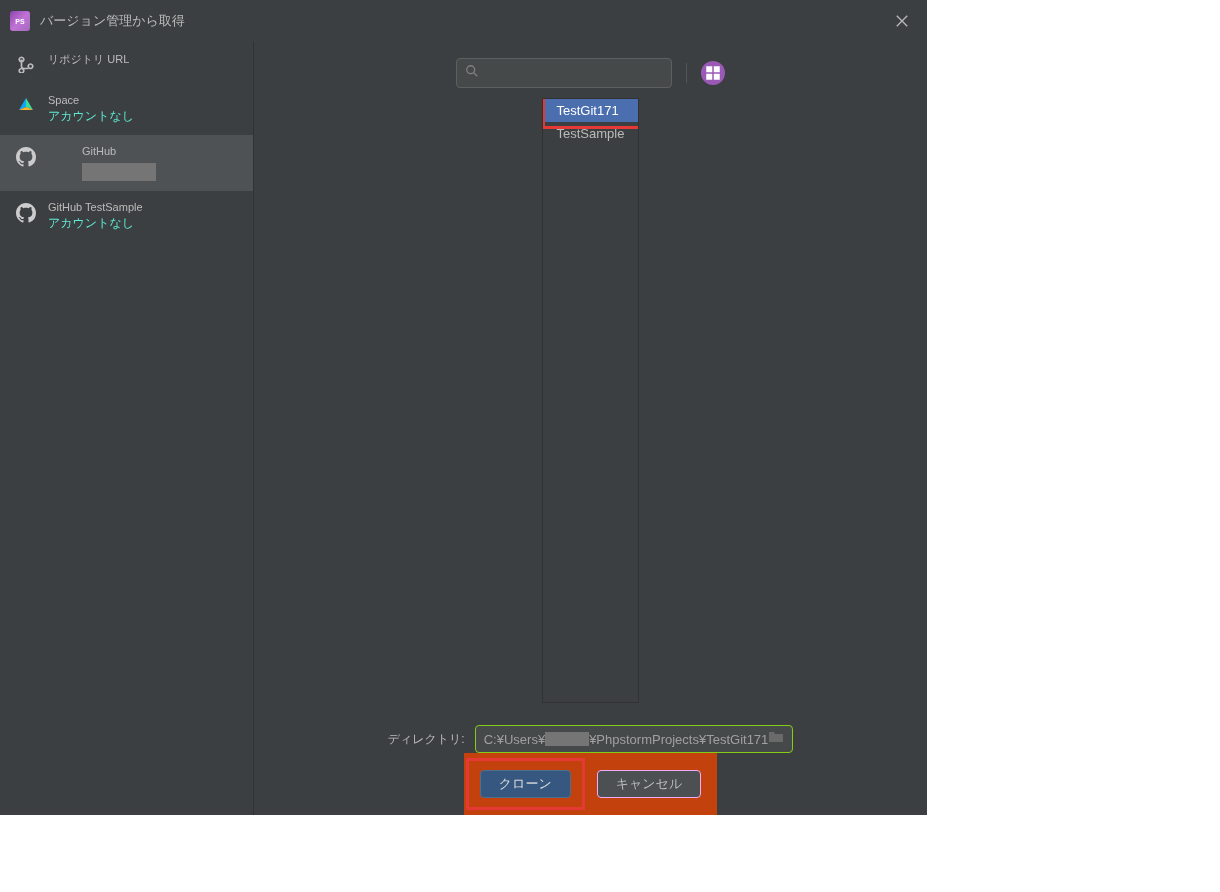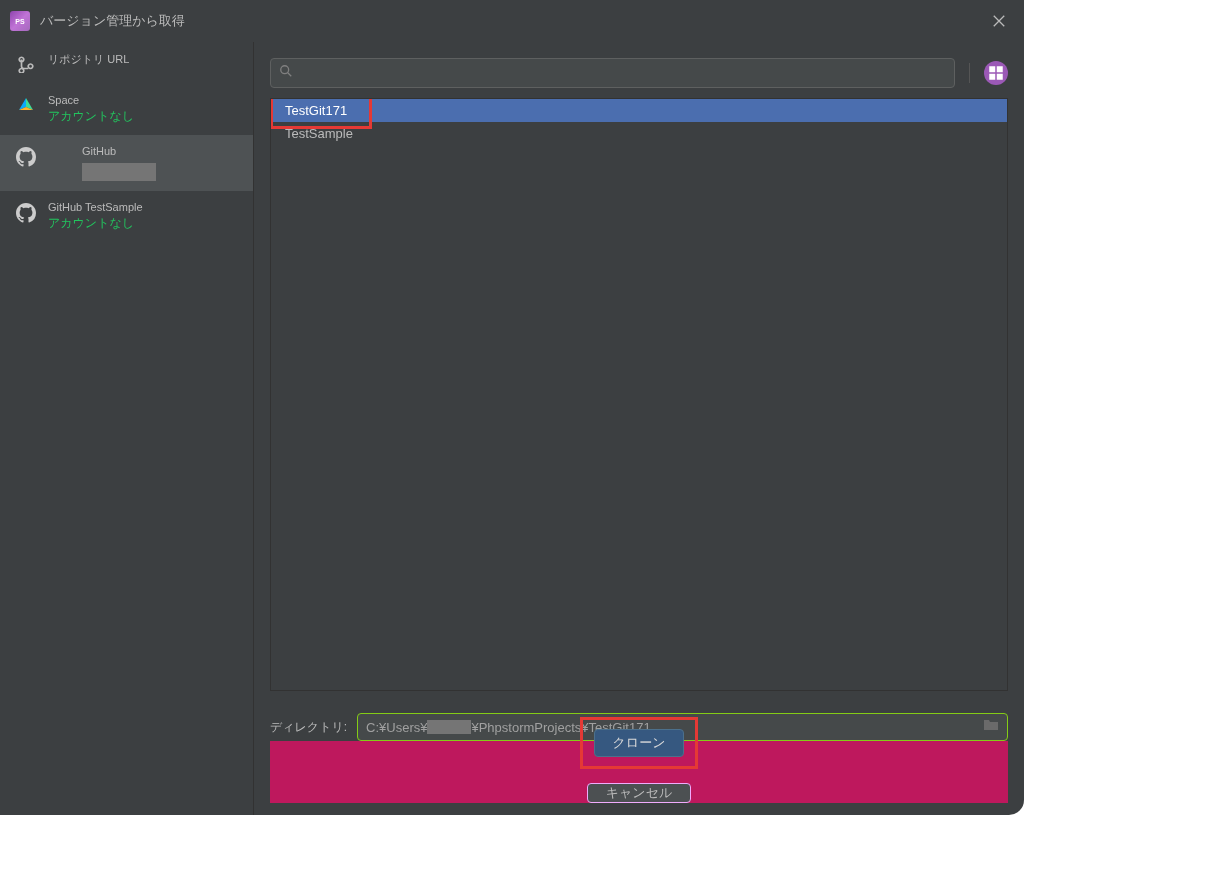--- a/index.html
+++ b/index.html
@@ -5,28 +5,27 @@
     * {
       margin: 0;
       padding: 0;
       box-sizing: border-box;
       font-family: "Segoe UI", "Yu Gothic UI", sans-serif;
     }
     body {
       background: #fff;
     }
     .dialog {
-      width: 1024px;
+      width: 927px;
       height: 815px;
       background: #3c3f41;
       display: flex;
       flex-direction: column;
       color: #bbbbbb;
       position: relative;
-      border-radius: 15px;
     }
     .titlebar {
       height: 42px;
       display: flex;
       align-items: center;
       padding: 0 10px;
       background: #3c3f41;
     }
     .app-icon {
       width: 20px;
@@ -94,33 +93,34 @@
       display: flex;
       flex-direction: column;
       gap: 2px;
     }
     .sidebar-title {
       font-size: 11px;
       color: #bbbbbb;
     }
     .sidebar-sub {
       font-size: 12px;
-      color: #22c55e;
+      color: #5eead4;
     }
     .account-placeholder {
       width: 74px;
       height: 18px;
       background: #757575;
       margin-top: 4px;
     }
     .main {
       flex: 1;
       display: flex;
       flex-direction: column;
-      padding: 16px 16px 12px 16px;
+      padding: 16px 16px 0 16px;
+      align-items: center;
     }
     .search-row {
       display: flex;
       align-items: center;
       gap: 14px;
       margin-bottom: 10px;
     }
     .search-box {
       flex: 1;
       height: 30px;
@@ -219,22 +219,21 @@
       color: #808080;
       cursor: pointer;
     }
     .footer {
       height: 62px;
       display: flex;
       align-items: center;
       justify-content: flex-end;
       padding: 0 16px;
       gap: 26px;
-      background: #be185d;
-      flex-direction: column;
+      background: #c2410c;
     }
     .btn {
       height: 28px;
       padding: 0 18px;
       border-radius: 4px;
       font-size: 13px;
       display: flex;
       align-items: center;
       justify-content: center;
       cursor: pointer;

